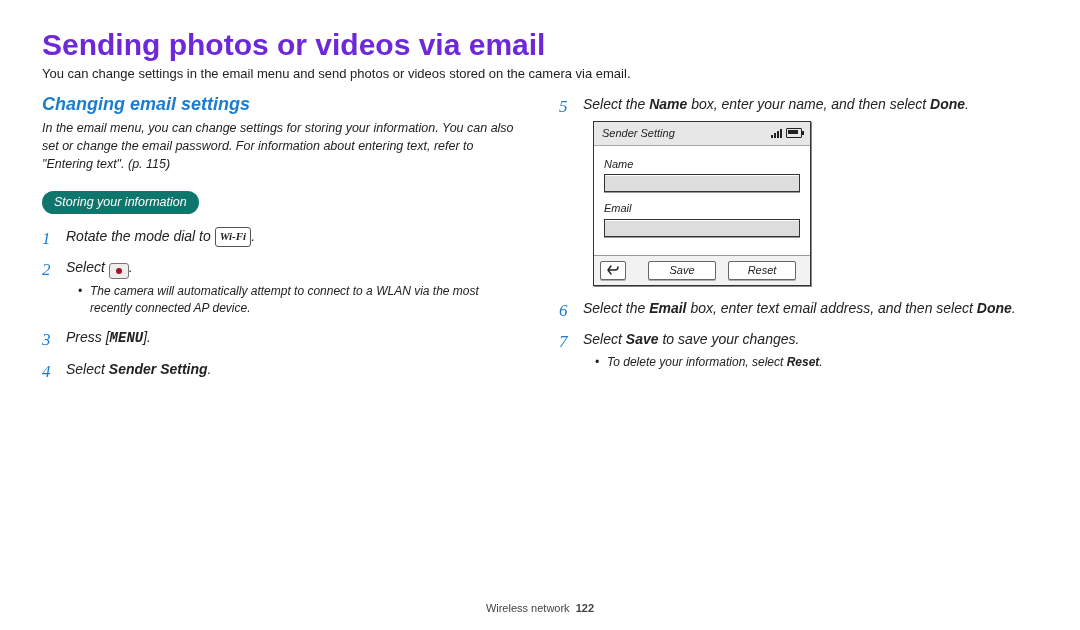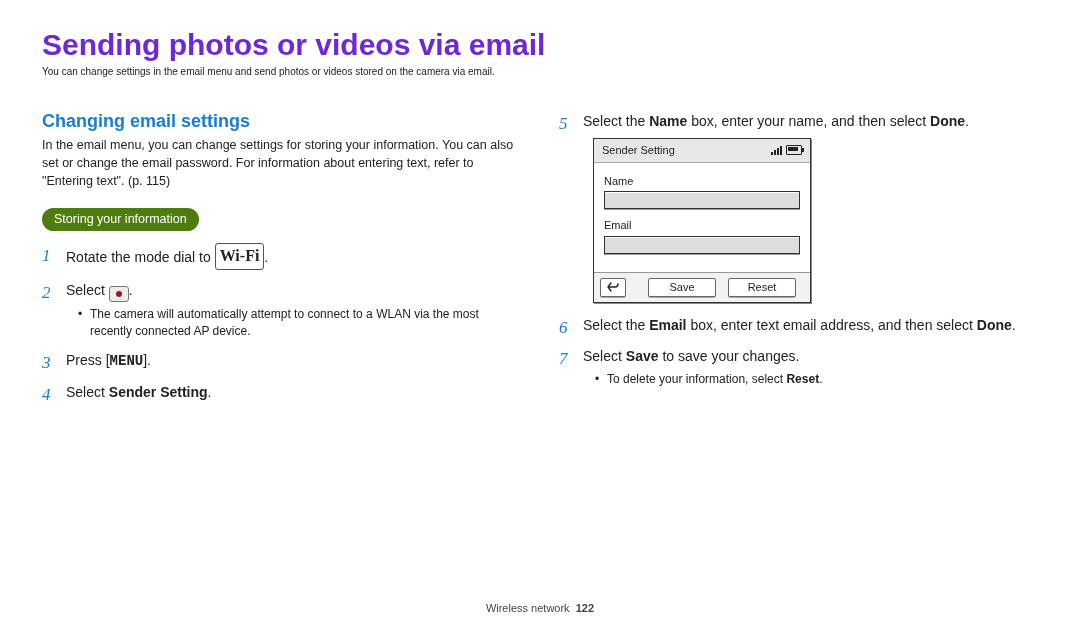--- a/index.html
+++ b/index.html
@@ -13,45 +13,46 @@
     padding: 28px 42px 20px 42px;
     position: relative;
   }
   .main-title {
     color: #6d28d9;
     font-size: 30px;
     font-weight: 700;
     margin: 0 0 4px 0;
   }
   .lead {
-    font-size: 10px;
-    margin: 0 0 34px 0;
+    font-size: 13px;
+    margin: 0 0 13px 0;
   }
   .cols {
     display: flex;
     gap: 38px;
   }
   .col {
     flex: 1;
     min-width: 0;
+    font-style: italic;
   }
   .sub-h {
     color: #1b7dd0;
     font-size: 18px;
     font-weight: 600;
     margin: 0 0 4px 0;
   }
   .para {
     font-size: 12.5px;
     line-height: 1.45;
     margin: 0 0 14px 0;
   }
   .pill {
     display: inline-block;
-    background: #4d7c0f;
+    background: #0f766e;
     color: #fff;
     font-size: 12.5px;
     padding: 4px 12px 5px 12px;
     border-radius: 12px;
     margin: 4px 0 12px 0;
   }
   ol.steps {
     list-style: none;
     padding: 0;
     margin: 0;
@@ -93,21 +94,21 @@
     position: absolute;
     left: 0;
   }
   .wifi-box {
     display: inline-block;
     border: 1px solid #555;
     border-radius: 3px;
     padding: 0 4px 1px 4px;
     font-family: Georgia, serif;
     font-weight: 700;
-    font-size: 16px;
+    font-size: 11px;
     vertical-align: 1px;
   }
   .menu-brackets {
     font-family: "Courier New", monospace;
     font-weight: 700;
     text-align: center;
   }
   .email-icon {
     display: inline-flex;
     width: 18px;

